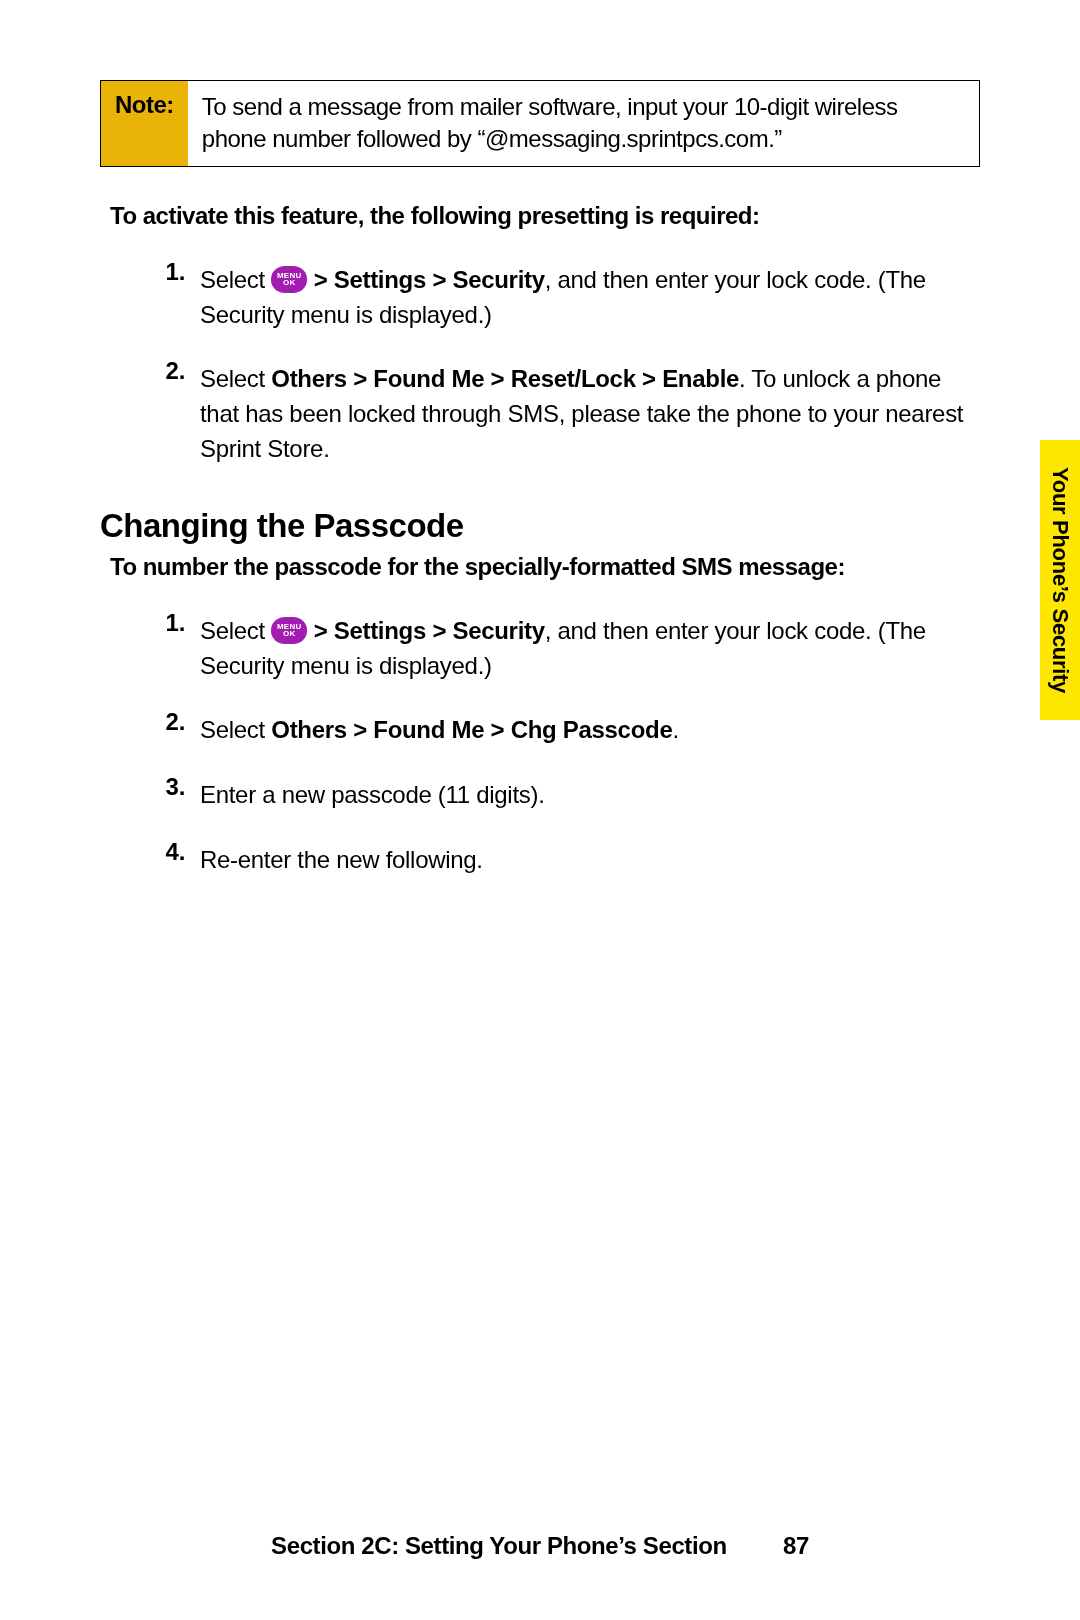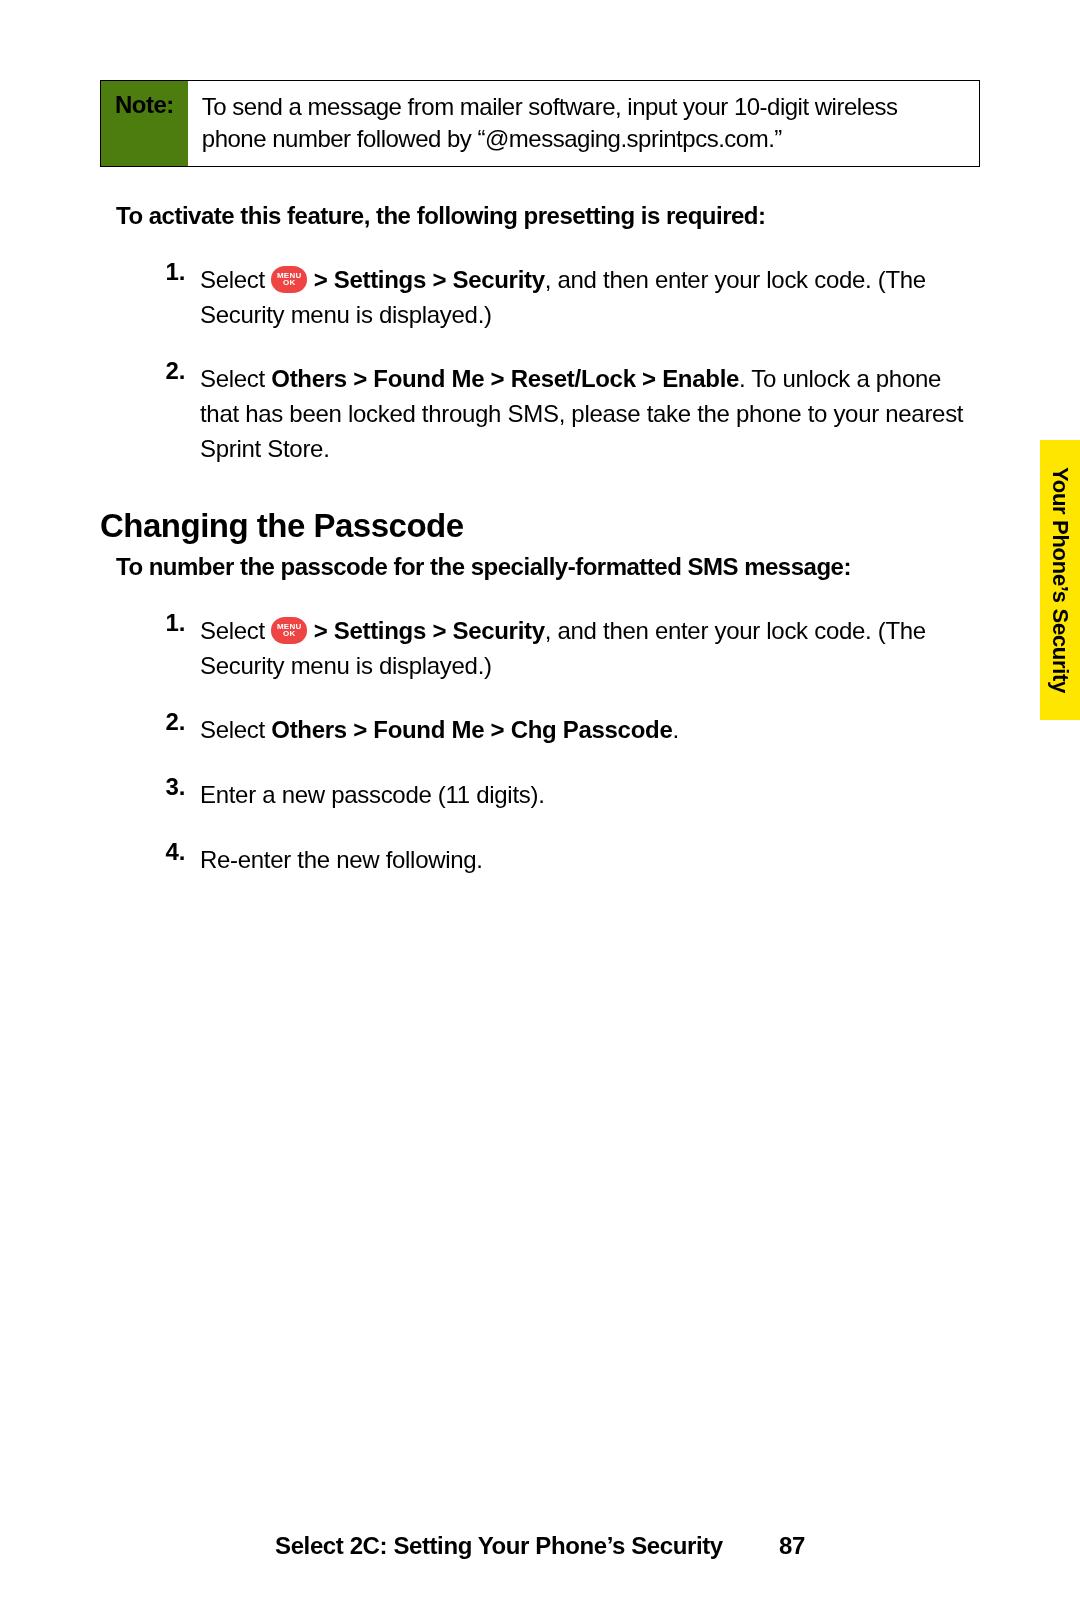--- a/index.html
+++ b/index.html
@@ -19,37 +19,37 @@
       padding: 80px 100px 60px 100px;
       height: 100%;
       position: relative;
     }
     .note-box {
       border: 1.5px solid #000;
       display: flex;
       margin-bottom: 35px;
     }
     .note-label {
-      background: #4d7c0f;
+      background: #eab308;
       font-weight: 700;
       padding: 10px 14px 10px 14px;
       font-size: 24px;
       flex: 0 0 auto;
       letter-spacing: -0.5px;
     }
     .note-text {
       padding: 10px 16px 10px 14px;
       font-size: 24px;
       line-height: 1.35;
       letter-spacing: -0.5px;
     }
     .intro {
       font-weight: 700;
       font-size: 24px;
-      margin: 0 0 25px 16px;
+      margin: 0 0 25px 10px;
       letter-spacing: -0.5px;
     }
     ol.steps {
       list-style: none;
       margin: 0 0 40px 50px;
     }
     ol.steps > li {
       display: flex;
       margin-bottom: 22px;
       font-size: 24px;
@@ -68,21 +68,21 @@
     }
     .bold {
       font-weight: 700;
     }
     .menu-ok-icon {
       display: inline-flex;
       align-items: center;
       justify-content: center;
       width: 36px;
       height: 27px;
-      background: #ef4444;
+      background: #a21caf;
       border-radius: 14px / 13px;
       color: #fff;
       font-size: 8px;
       font-weight: 700;
       line-height: 0.9;
       flex-direction: column;
       vertical-align: middle;
       position: relative;
       top: -2px;
       letter-spacing: 0.3px;
@@ -181,21 +181,21 @@
       <span class="num">3.</span>
       <span class="body">Enter a new passcode (11 digits).</span>
     </li>
     <li>
       <span class="num">4.</span>
       <span class="body">Re-enter the new following.</span>
     </li>
   </ol>
 
   <div class="footer">
-    <span>Select 2C: Setting Your Phone’s Security</span>
+    <span>Section 2C: Setting Your Phone’s Section</span>
     <span class="pagenum">87</span>
   </div>
 
 </div>
 
 <div class="side-tab">
   <div class="side-tab-text">Your Phone’s Security</div>
 </div>
 
 </body></html>

